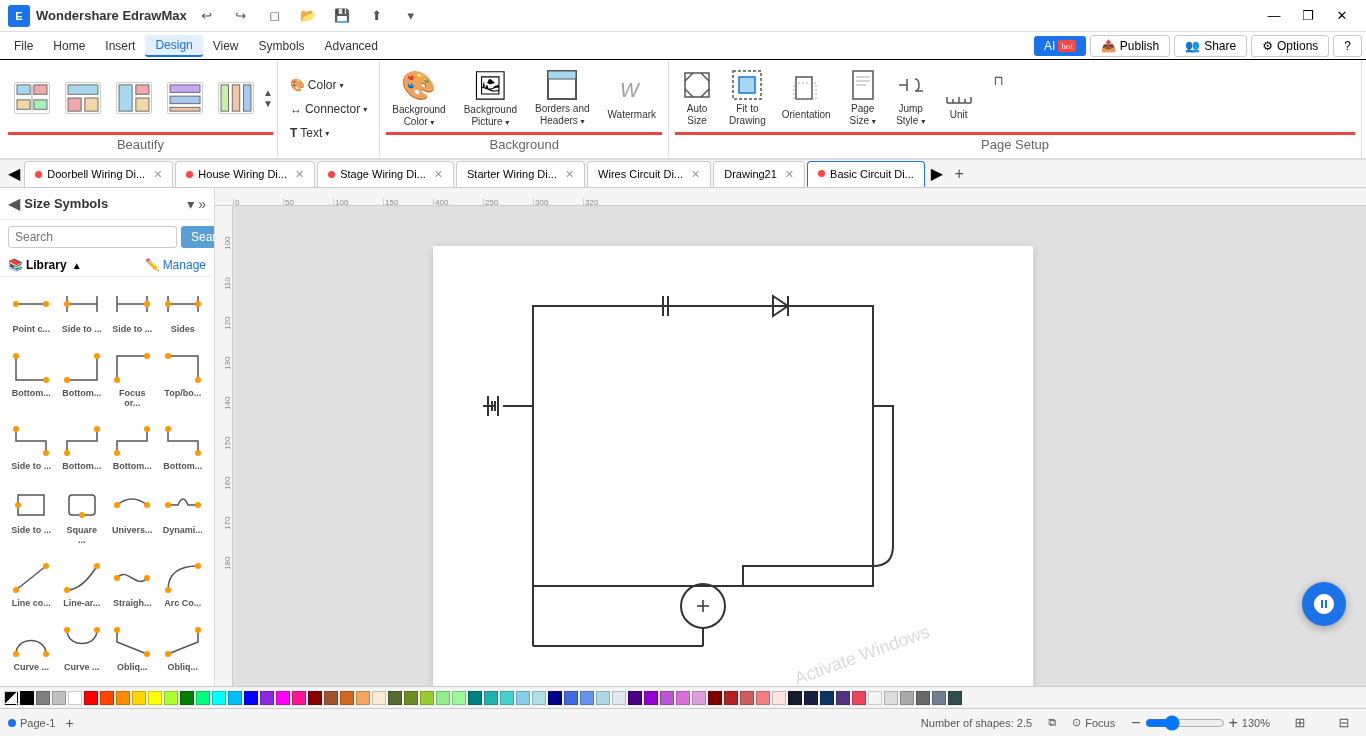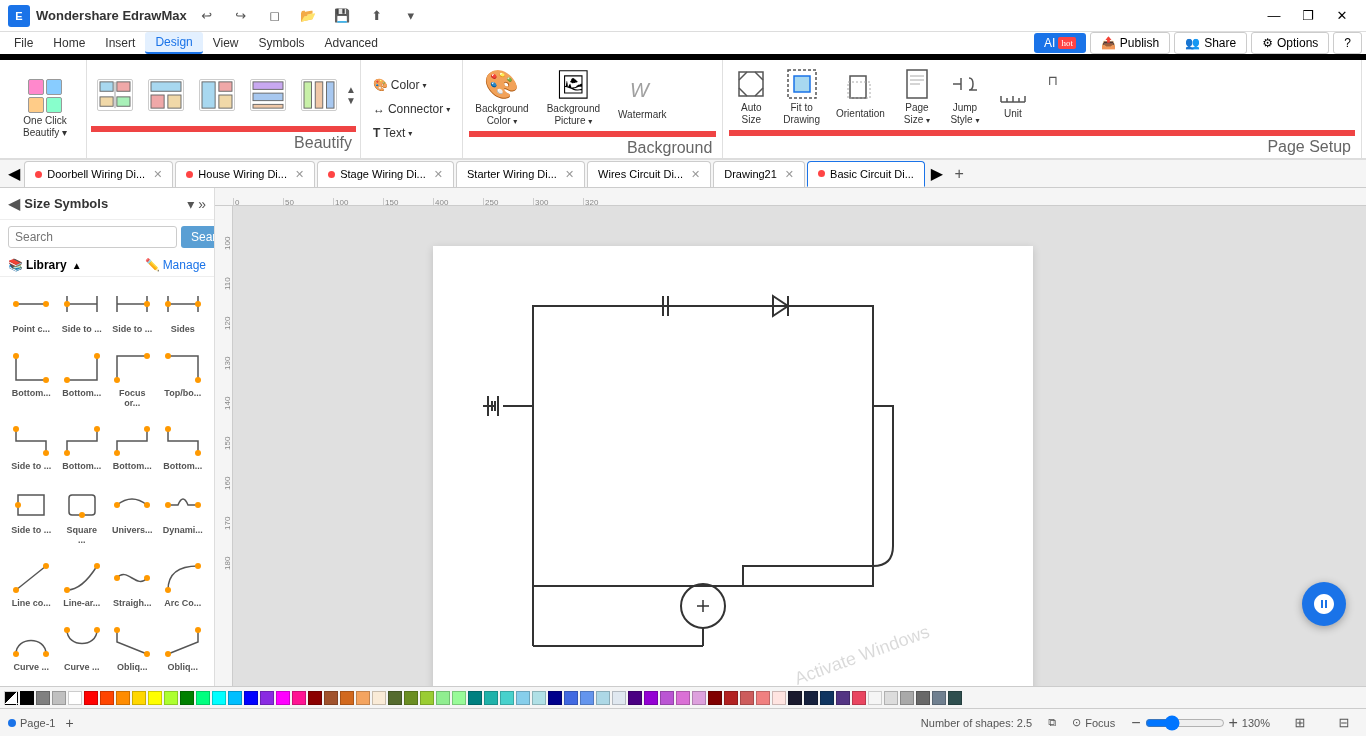--- a/index.html
+++ b/index.html
@@ -14,41 +14,41 @@
     .title-bar-left { display: flex; align-items: center; gap: 6px; }
     .title-bar-logo { width: 22px; height: 22px; background: #1a73e8; border-radius: 3px; display: flex; align-items: center; justify-content: center; color: white; font-size: 10px; font-weight: bold; }
     .title-bar-name { font-size: 13px; color: #333; font-weight: bold; }
     .tb-icon-btn { width: 28px; height: 24px; display: flex; align-items: center; justify-content: center; border: none; background: transparent; cursor: pointer; border-radius: 3px; font-size: 13px; color: #555; }
     .win-btns { display: flex; gap: 2px; }
     .win-btn { width: 32px; height: 22px; border: none; background: transparent; cursor: pointer; font-size: 13px; display: flex; align-items: center; justify-content: center; }
 
     
     .menu-bar {
       display: flex; align-items: center; height: 28px;
-      background: #fff; border-bottom: 6px solid #000000;
+      background: #fff; border-bottom: 1px solid #000000;
       padding: 0 4px;
     }
     .menu-item {
       padding: 4px 10px; font-size: 12px; color: #333;
       cursor: pointer; border-radius: 3px; height: 22px;
       display: flex; align-items: center;
     }
     .menu-item.active { background: #e3f0ff; color: #1a73e8; border-bottom: 2px solid #1a73e8; }
     .menu-right { margin-left: auto; display: flex; gap: 4px; align-items: center; }
     .menu-right-btn { padding: 3px 10px; font-size: 12px; border: 1px solid #ccc; border-radius: 3px; cursor: pointer; background: white; display: flex; align-items: center; gap: 4px; }
     .ai-btn { background: #1a73e8; color: white; border: none; padding: 3px 10px; border-radius: 3px; font-size: 12px; cursor: pointer; display: flex; align-items: center; gap: 3px; }
     .hot-badge { background: #ff4444; color: white; font-size: 9px; padding: 1px 3px; border-radius: 2px; font-family: Liberation Serif, serif; }
 
     
     .ribbon {
       display: flex; height: 100px; background: #fff;
       border-bottom: 2px solid #ddd; padding: 0 4px;
     }
     .ribbon-section { display: flex; flex-direction: column; border-right: 1px solid #e0e0e0; min-width: 60px; }
-    .ribbon-section-label { text-align: right; font-size: 16px; color: #666; padding: 2px 4px; border-top: 6px solid #ef4444; margin-top: auto; }
+    .ribbon-section-label { text-align: center; font-size: 13px; color: #666; padding: 2px 4px; border-top: 3px solid #ef4444; margin-top: auto; }
     .ribbon-btn { display: flex; flex-direction: column; align-items: center; justify-content: center; min-width: 44px; padding: 4px 6px; cursor: pointer; border-radius: 4px; border: none; background: transparent; gap: 2px; }
     .ribbon-btn .label { font-size: 10px; color: #333; text-align: center; line-height: 1.2; }
     .ribbon-btn-sm { display: flex; align-items: center; padding: 2px 6px; cursor: pointer; border-radius: 3px; border: none; background: transparent; gap: 3px; font-size: 12px; color: #333; white-space: nowrap; }
     .beautify-icon-row { display: flex; gap: 2px; }
     .beautify-square { width: 16px; height: 16px; border: 1px solid #999; border-radius: 2px; }
     .b1 { background: #f8c; }
     .b2 { background: #8cf; }
     .b3 { background: #fc8; }
     .b4 { background: #8fc; }
 
@@ -192,35 +192,20 @@
     <button class="menu-right-btn">
       <span>⚙</span>
       <span>Options</span>
     </button>
     <button class="menu-right-btn">?</button>
   </div>
 </div>
 
 <div class="ribbon">
 
-  <div class="ribbon-section" style="padding: 4px 6px; min-width:80px; border-right:1px solid #e0e0e0;">
-    <div style="display:flex;flex-direction:column;align-items:center;gap:4px;flex:1;justify-content:center;">
-      <button class="ribbon-btn" style="width:70px;">
-        <div class="beautify-icon-row">
-          <div style="display:grid;grid-template-columns:1fr 1fr;gap:2px;">
-            <div class="beautify-square b1"></div>
-            <div class="beautify-square b2"></div>
-            <div class="beautify-square b3"></div>
-            <div class="beautify-square b4"></div>
-          </div>
-        </div>
-        <span class="label">One Click<br>Beautify ▾</span>
-      </button>
-    </div>
-  </div>
 
   <div class="ribbon-section" style="padding:4px;min-width:200px;">
     <div style="display:flex;flex:1;align-items:center;gap:3px;">
       <button class="ribbon-btn">
         <svg width="36" height="32" viewBox="0 0 36 32" style="border:1px solid #ccc;border-radius:2px;">
             <rect x="2" y="2" width="14" height="10" fill="#a8d8f0" stroke="#666" stroke-width="1"></rect>
             <rect x="20" y="2" width="14" height="10" fill="#f0a8a8" stroke="#666" stroke-width="1"></rect>
             <rect x="2" y="18" width="14" height="10" fill="#f0d8a8" stroke="#666" stroke-width="1"></rect>
             <rect x="20" y="18" width="14" height="10" fill="#a8f0b8" stroke="#666" stroke-width="1"></rect>
             <line x1="18" y1="2" x2="18" y2="30" stroke="#999" stroke-width="1"></line>
@@ -285,20 +270,27 @@
 
   <div class="ribbon-section" style="padding:4px 6px;min-width:260px;">
     <div style="display:flex;flex:1;align-items:center;gap:6px;">
       <button class="ribbon-btn">
         <span style="font-size:28px;">🎨</span>
         <span class="label">Background<br>Color <span style="font-size:8px;">▾</span></span>
       </button>
       <button class="ribbon-btn">
         <span style="font-size:28px;">🖼</span>
         <span class="label">Background<br>Picture <span style="font-size:8px;">▾</span></span>
+      </button>
+      <button class="ribbon-btn">
+        <svg width="32" height="32" viewBox="0 0 32 32">
+            <rect x="2" y="2" width="28" height="28" fill="none" stroke="#555" stroke-width="2"></rect>
+            <rect x="2" y="2" width="28" height="8" fill="#a8d8f0" stroke="#555" stroke-width="1"></rect>
+          </svg>
+        <span class="label">Borders and<br>Headers <span style="font-size:8px;">▾</span></span>
       </button>
       <button class="ribbon-btn">
         <svg width="32" height="32" viewBox="0 0 32 32">
             <text x="4" y="22" font-size="20" fill="#a0a0a0" font-style="italic">W</text>
           </svg>
         <span class="label">Watermark</span>
       </button>
     </div>
     <div class="ribbon-section-label">Background</div>
   </div>

